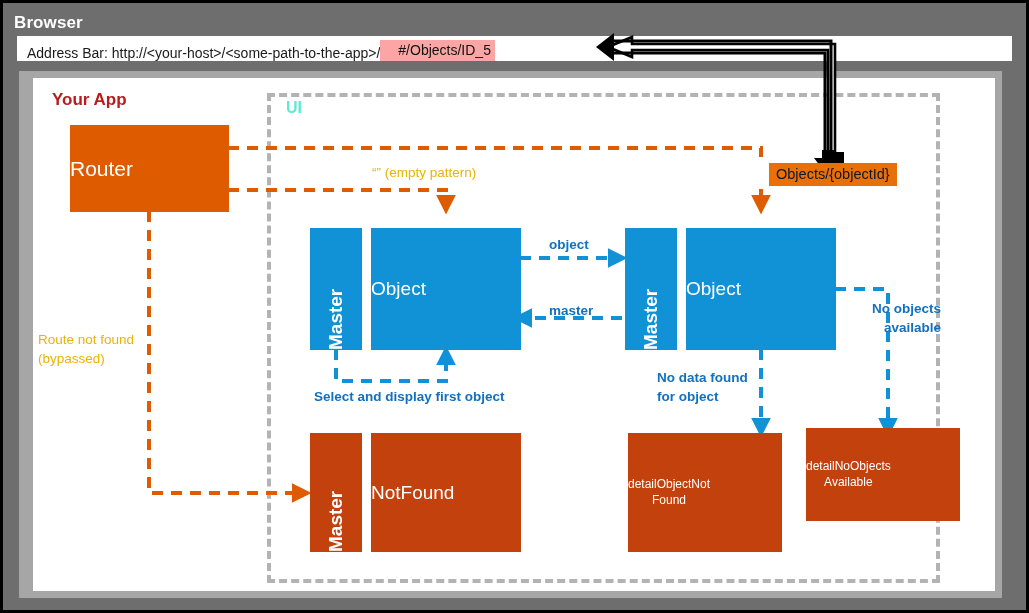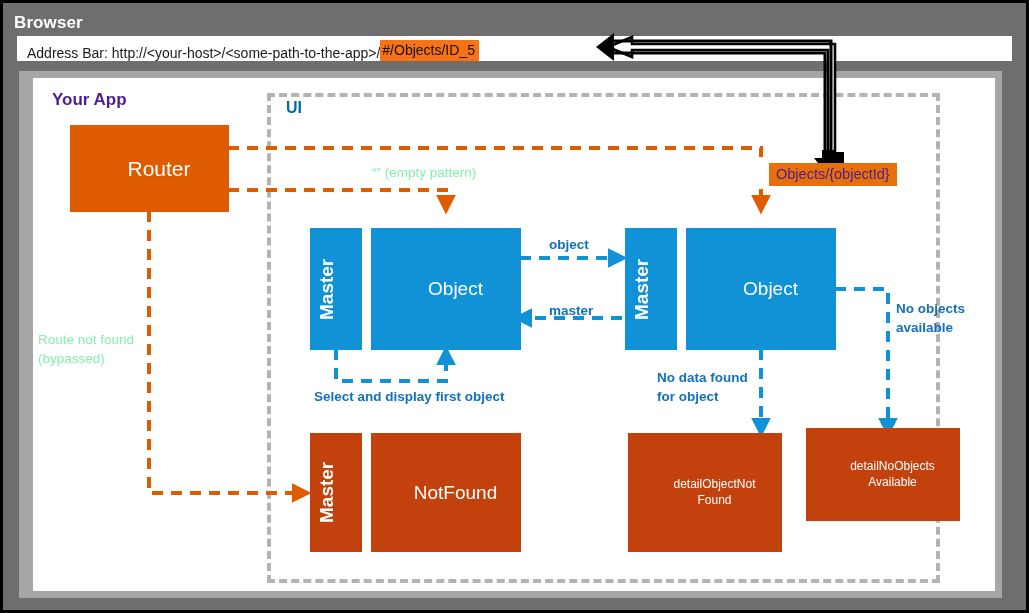--- a/index.html
+++ b/index.html
@@ -39,103 +39,101 @@
     background: #ffffff;
     display: flex;
     align-items: flex-end;
     padding-left: 10px;
     box-sizing: border-box;
     font-size: 14px;
     color: #1a1a1a;
     white-space: nowrap;
   }
   .addr-highlight {
-    background: #f97316;
+    background: #fca5a5;
     color: #111111;
-    padding: 2px 4px 3px 2px;
+    padding: 2px 4px 3px 18px;
   }
   
   .app-outer {
     position: absolute;
     left: 16px; top: 68px;
     width: 983px; height: 527px;
     background: #a6a6a6;
   }
   .app-panel {
     position: absolute;
     left: 14px; top: 7px;
     width: 962px; height: 513px;
     background: #ffffff;
   }
   .app-title {
     position: absolute;
     left: 19px; top: 12px;
     font-size: 17px;
     font-weight: bold;
-    color: #4c1d95;
+    color: #b91c1c;
   }
   
   .ui-region {
     position: absolute;
     left: 267px; top: 93px;
     width: 673px; height: 490px;
     border: 4px dashed #b3b3b3;
     border-right-width: 4px;
     box-sizing: border-box;
   }
   .ui-label {
     position: absolute;
     left: 286px; top: 99px;
     font-size: 16px;
     font-weight: bold;
-    color: #0369a1;
+    color: #5eead4;
   }
   
   .box {
     position: absolute;
     box-sizing: border-box;
     display: flex;
     align-items: center;
-    justify-content: center;
     color: #ffffff;
     text-align: center;
-    padding-left: 19px;
   }
   .box-router {
     background: #de5b00;
     font-size: 21px;
   }
   .box-light { background: #1191d6; }
   .box-dark  { background: #c2410c; }
   .box-master {
     writing-mode: vertical-rl;
     transform: rotate(180deg);
     font-size: 19px;
     font-weight: bold;
   }
   .box-body { font-size: 19px; }
   .box-body-sm { font-size: 12px; line-height: 1.28; }
 
   
   .chip-orange {
     position: absolute;
     background: #e8700a;
-    color: #4c1d95;
+    color: #0f172a;
     font-size: 14.5px;
     padding: 3px 7px 4px 7px;
     white-space: nowrap;
   }
   
   .ann {
     position: absolute;
     font-size: 13.5px;
     line-height: 1.38;
     white-space: pre-line;
   }
-  .ann-orange { color: #86efac; }
+  .ann-orange { color: #eab308; }
   .ann-blue   { color: #1270bd; font-weight: bold; }
 
   
   .overlay {
     position: absolute;
     left: 0; top: 0;
     width: 1029px; height: 613px;
     pointer-events: none;
   }
 </style>
@@ -267,16 +265,16 @@
 
   <div class="ann ann-blue" style="left:549px; top:236px;">object</div>
 
   <div class="ann ann-blue" style="left:549px; top:302px;">master</div>
 
   <div class="ann ann-blue" style="left:657px; top:369px;">No data found
 for object</div>
 
   <div class="ann ann-blue" style="left:314px; top:388px;">Select and display first object</div>
 
-  <div class="ann ann-blue" style="left:896px; top:300px;">No objects
+  <div class="ann ann-blue" style="left:872px; top:300px;text-align:right;">No objects
 available</div>
 
 </div>
 
 </body></html>

